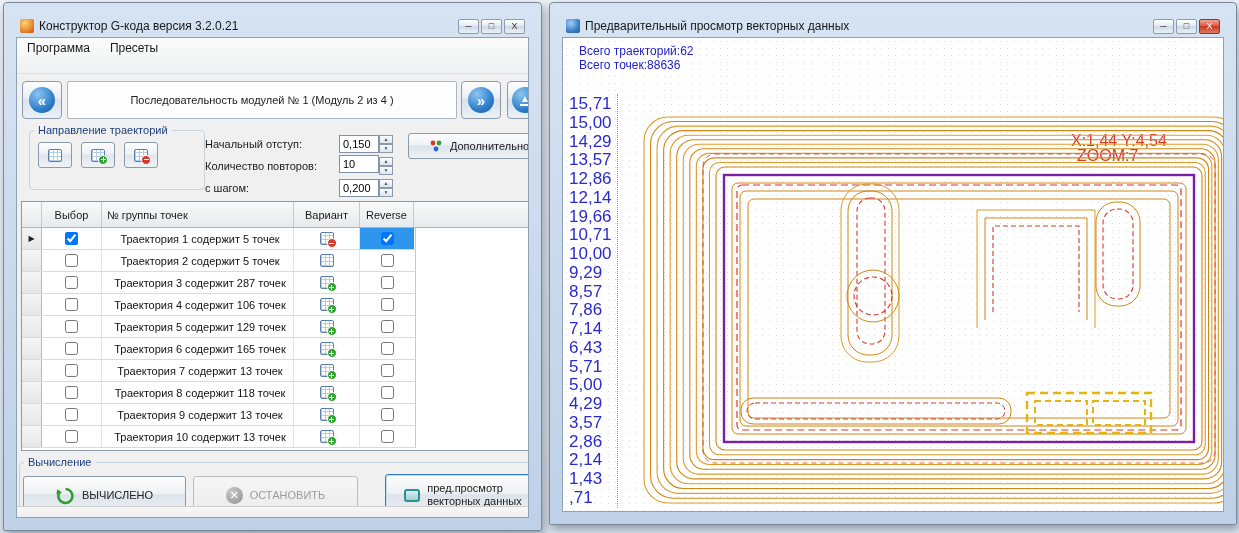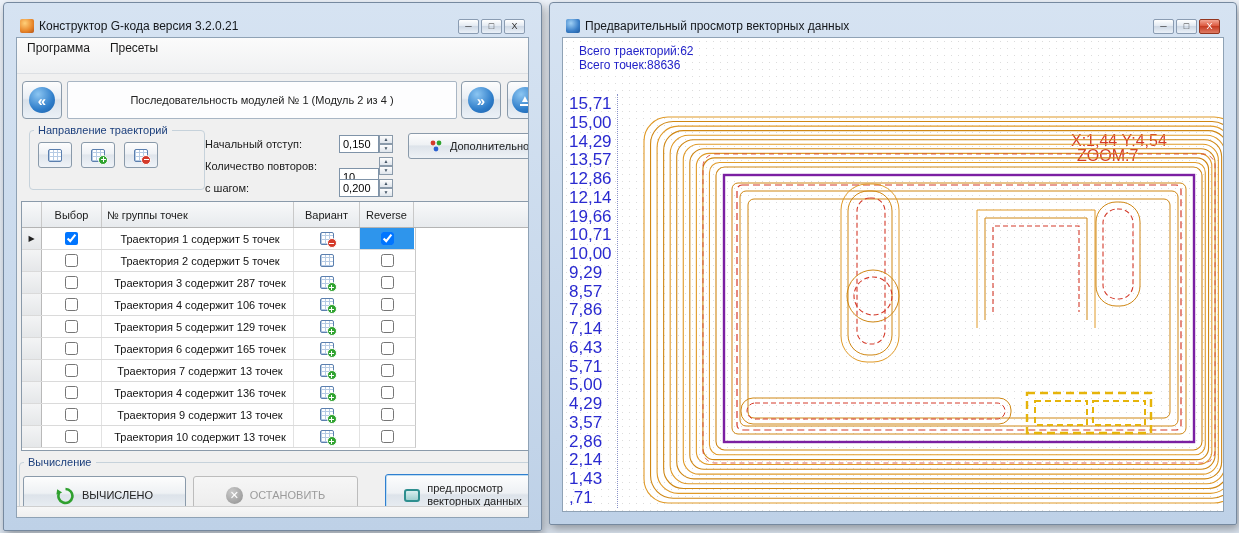--- a/index.html
+++ b/index.html
@@ -130,21 +130,21 @@
       </fieldset>
 
       <span class="plabel" style="left:188px;top:64px">Начальный отступ:</span>
       <input class="numbox" style="left: 322px; top: 61px;" value="0,150">
       <span class="spin" style="left:362px;top:61px">
           <span>▲</span>
           <span>▼</span>
         </span>
 
       <span class="plabel" style="left:188px;top:86px">Количество повторов:</span>
-      <input class="numbox" style="left: 322px; top: 81px; margin-top: 13px;" value="10">
+      <input class="numbox" style="left: 322px; top: 81px;" value="10">
       <span class="spin" style="left:362px;top:83px">
           <span>▲</span>
           <span>▼</span>
         </span>
 
       <span class="plabel" style="left:188px;top:108px">с шагом:</span>
       <input class="numbox" style="left: 322px; top: 105px;" value="0,200">
       <span class="spin" style="left:362px;top:105px">
           <span>▲</span>
           <span>▼</span>
@@ -258,21 +258,21 @@
               </div>
     <div class="cell rev-cell">
                 <input type="checkbox" class="rev-cb" style="">
               </div>
   </div>
             <div class="trow">
     <div class="cell sel-cell"></div>
     <div class="cell choose-cell">
                 <input type="checkbox" class="choose-cb" style="">
               </div>
-    <div class="cell label-cell">Траектория 4 содержит 136 точек</div>
+    <div class="cell label-cell">Траектория 8 содержит 118 точек</div>
     <div class="cell variant-cell">
                 <span class="calc-icon plus"></span>
               </div>
     <div class="cell rev-cell">
                 <input type="checkbox" class="rev-cb" style="">
               </div>
   </div>
             <div class="trow">
     <div class="cell sel-cell"></div>
     <div class="cell choose-cell">

